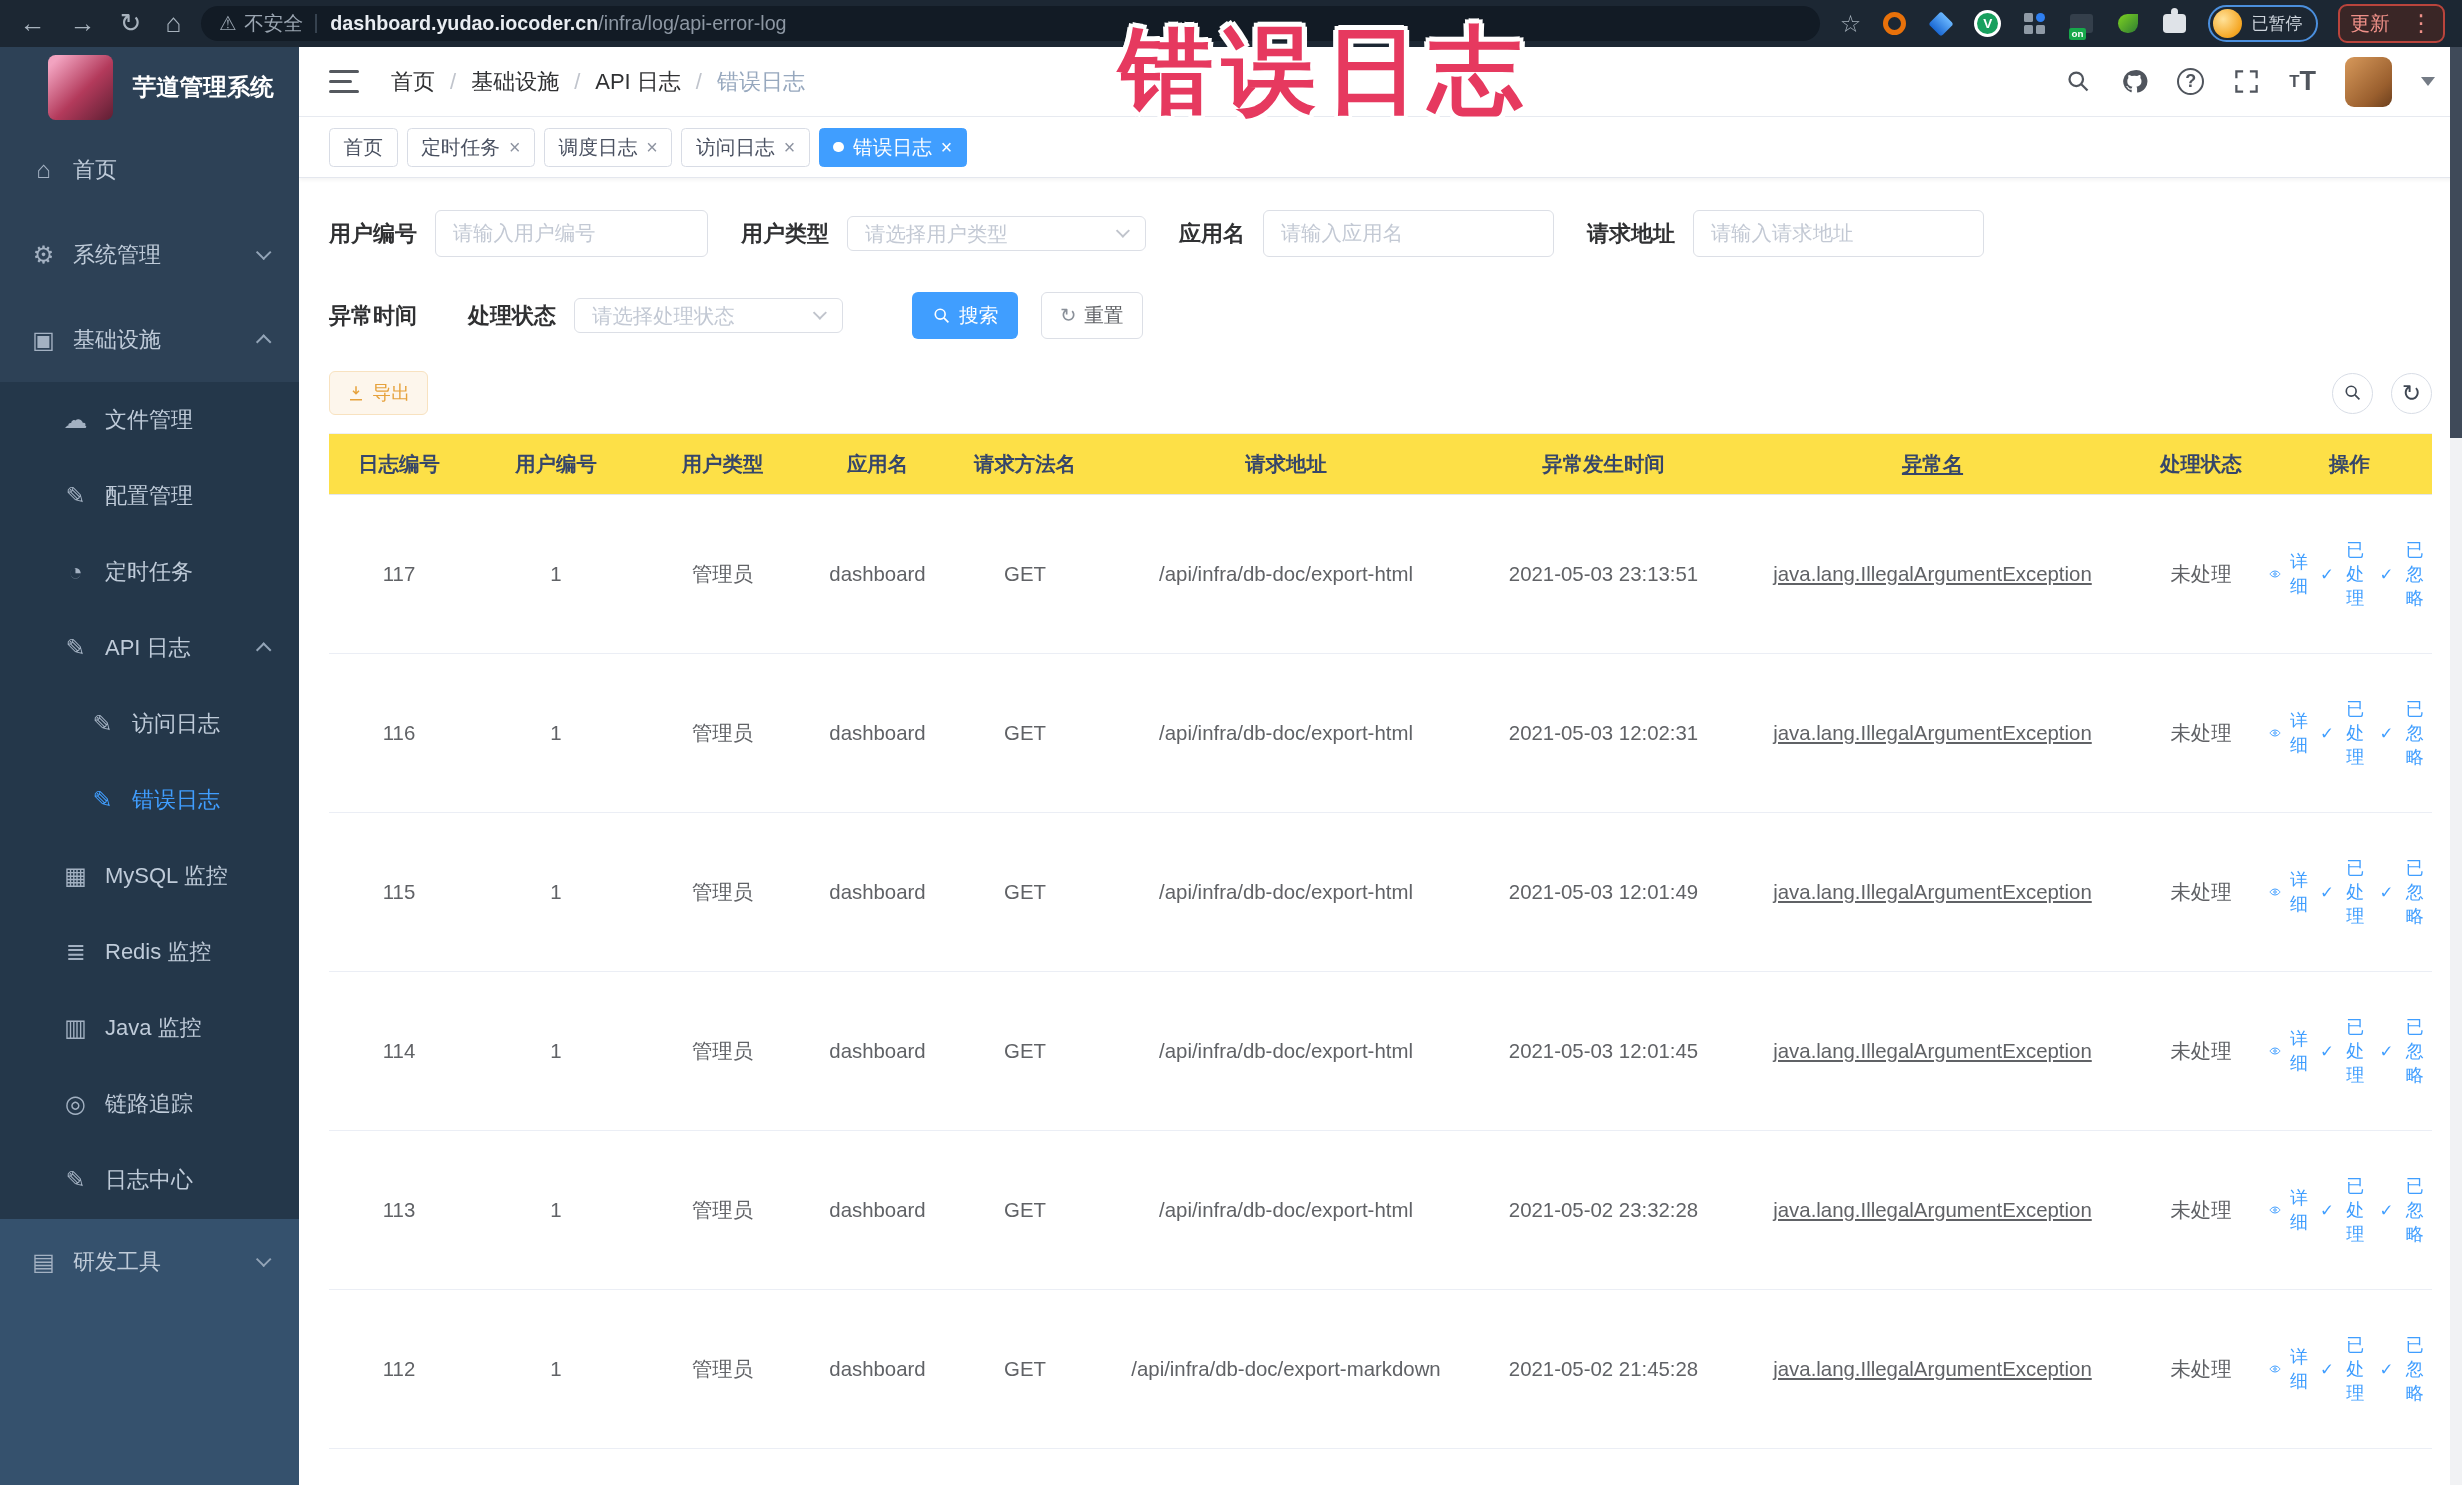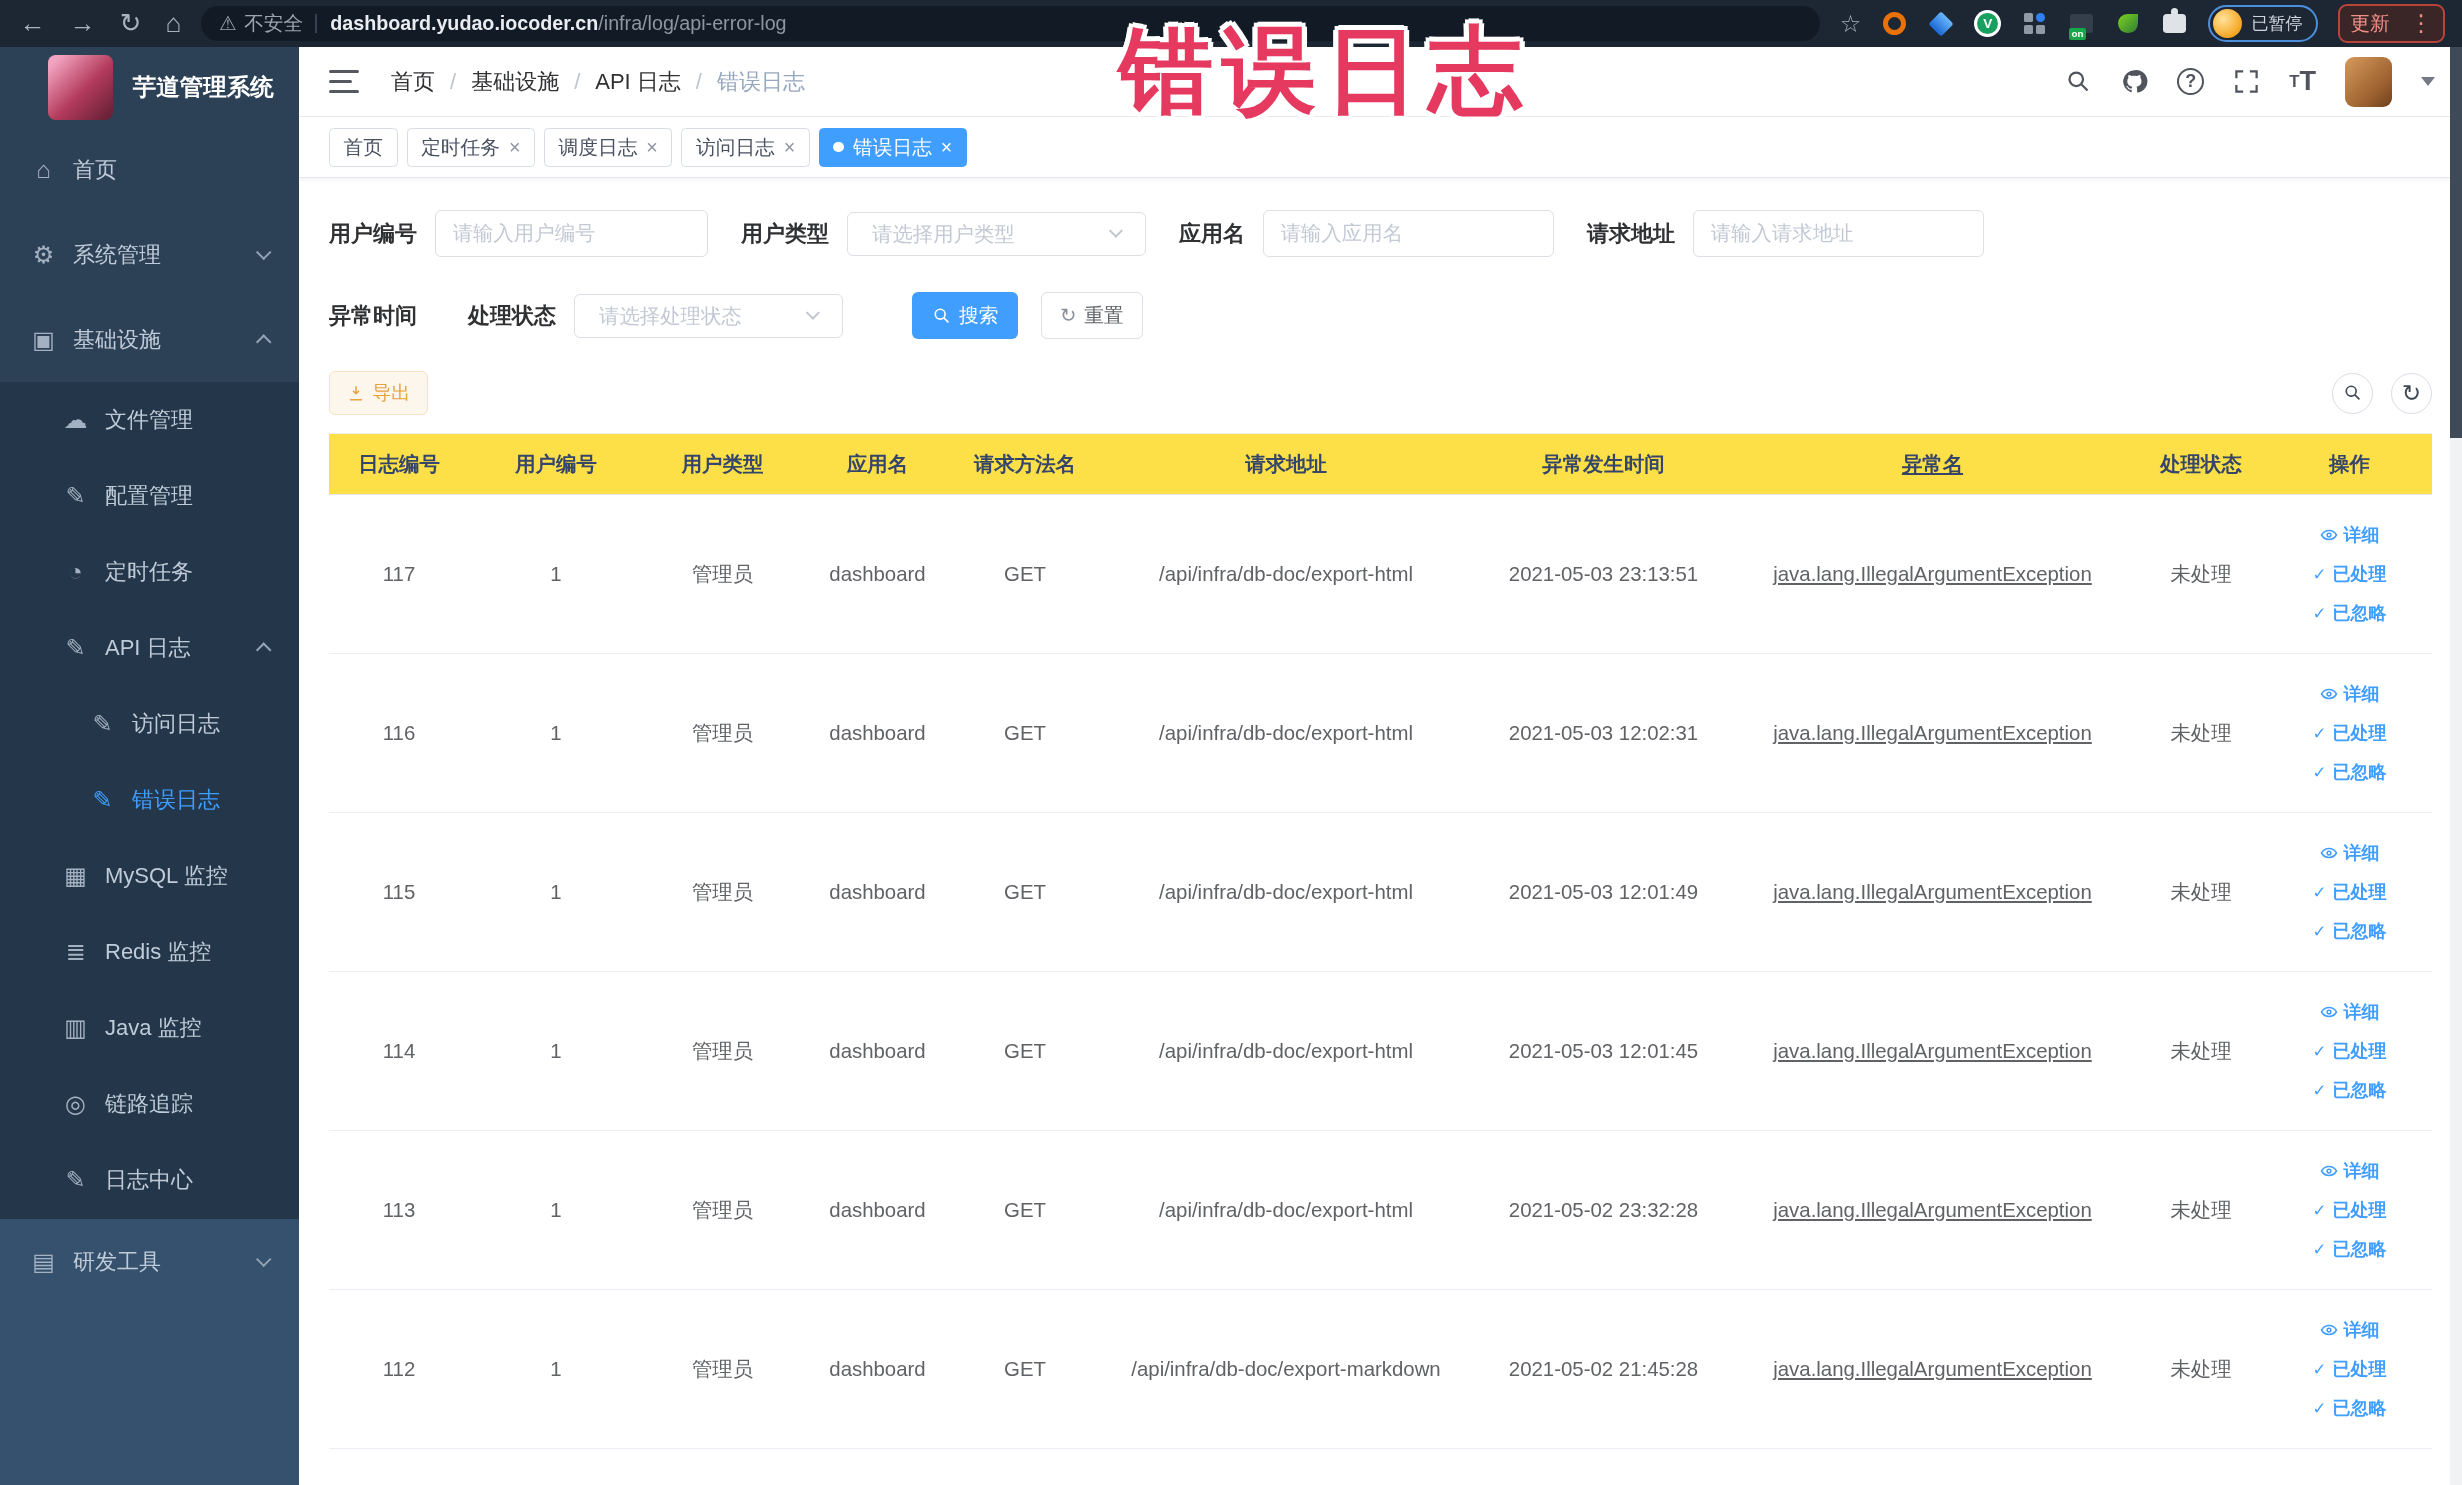--- a/index.html
+++ b/index.html
@@ -89,21 +89,21 @@
 
   .content{flex:1;padding:0 30px;position:relative;overflow:hidden;}
   .f-row{display:flex;align-items:center;}
   .f-row.r1{margin-top:32px;}
   .f-row.r2{margin-top:35px;}
   .f-group{display:flex;align-items:center;margin-right:33px;}
   .f-label{font-size:22px;font-weight:bold;color:#303133;margin-right:18px;white-space:nowrap;}
   input.f-input{height:47px;border:1.5px solid #dcdfe6;border-radius:6px;font-size:20.4px;color:#606266;padding:0 16.7px;outline:none;background:#fff;}
   input.f-input::placeholder{color:#c3c9d4;}
   .w360{width:273px;} .w395{width:299px;} .w385{width:291px;} .w470{width:356px;} .w355{width:269px;}
-  .f-select{height:44px;border:1.5px solid #dcdfe6;border-radius:6px;display:flex;align-items:center;padding:0 24px;cursor:pointer;background:#fff;}
+  .f-select{height:35px;border:1.5px solid #dcdfe6;border-radius:6px;display:flex;align-items:center;padding:0 17px;cursor:pointer;background:#fff;}
   .f-select .ph{font-size:20.4px;color:#c3c9d4;}
   .sel-caret{margin-left:auto;width:9.8px;height:9.8px;border-right:2.3px solid #c0c4cc;border-bottom:2.3px solid #c0c4cc;transform:rotate(45deg) translate(-2.3px,-2.3px);}
   .f-date{height:47px;border:1.5px solid #dcdfe6;border-radius:6px;display:flex;align-items:center;padding:0 15px;font-size:20.4px;color:#c3c9d4;background:#fff;cursor:pointer;}
   .cal-ic{width:21px;height:19.7px;border:2.3px solid #c3c9d4;border-radius:3px;margin-right:12px;position:relative;}
   .cal-ic:before{content:"";position:absolute;top:3px;left:2.3px;right:2.3px;height:2.3px;background:#c3c9d4;}
   .f-date .sep{margin:0 19.7px;color:#9aa3af;}
   .btn{height:47px;border-radius:6px;display:flex;align-items:center;font-size:19.7px;cursor:pointer;border:none;}
   .btn svg{width:19.7px;height:19.7px;margin-right:7.6px;}
   .btn-search{background:#409eff;color:#fff;padding:0 19.7px;margin-left:36px;}
   .btn-reset{background:#fff;border:1.5px solid #dcdfe6;color:#606266;padding:0 18px;margin-left:23px;}
@@ -117,21 +117,21 @@
   .circle-btn svg{width:19.7px;height:19.7px;}
   .circle-btn .rf{font-size:23px;}
 
   .table{margin-top:18px;border-top:1.5px solid #eef0f5;}
   .t-head{display:flex;align-items:center;height:61px;background:#fde047;border-bottom:1.5px solid #e3e6ee;}
   .th{font-size:20.4px;font-weight:bold;color:#36466a;text-align:center;flex:none;}
   .t-row{display:flex;align-items:center;height:159px;border-bottom:1.5px solid #ebeef5;}
   .td{font-size:20.4px;color:#606266;text-align:center;flex:none;}
   .c0{width:140px;} .c1{width:174px;} .c2{width:159px;} .c3{width:151px;} .c4{width:144px;}
   .c5{width:378px;} .c6{width:257px;} .c7{width:401px;text-decoration:underline;} .c8{width:136px;} .c9{width:161px;}
-  .td.actions{display:flex;flex-direction:column;align-items:center;justify-content:center;gap:15px;font-weight:bold;}
+  .td.actions{display:flex;flex-direction:row;align-items:center;justify-content:center;gap:9px;}
   .act{display:flex;align-items:center;gap:6px;color:#409eff;font-size:18px;cursor:pointer;text-decoration:none;}
   .act svg{width:18px;height:18px;}
   .act .chk{font-size:16.7px;}
 
   .page-scrollbar{position:absolute;top:47px;right:0;width:12px;bottom:0;background:#f1f2f4;z-index:30;}
   .page-scrollbar .thumb{position:absolute;top:0;right:0;width:12px;height:391px;background:#3f4a59;}
 </style>
 </head>
 <body>
 

